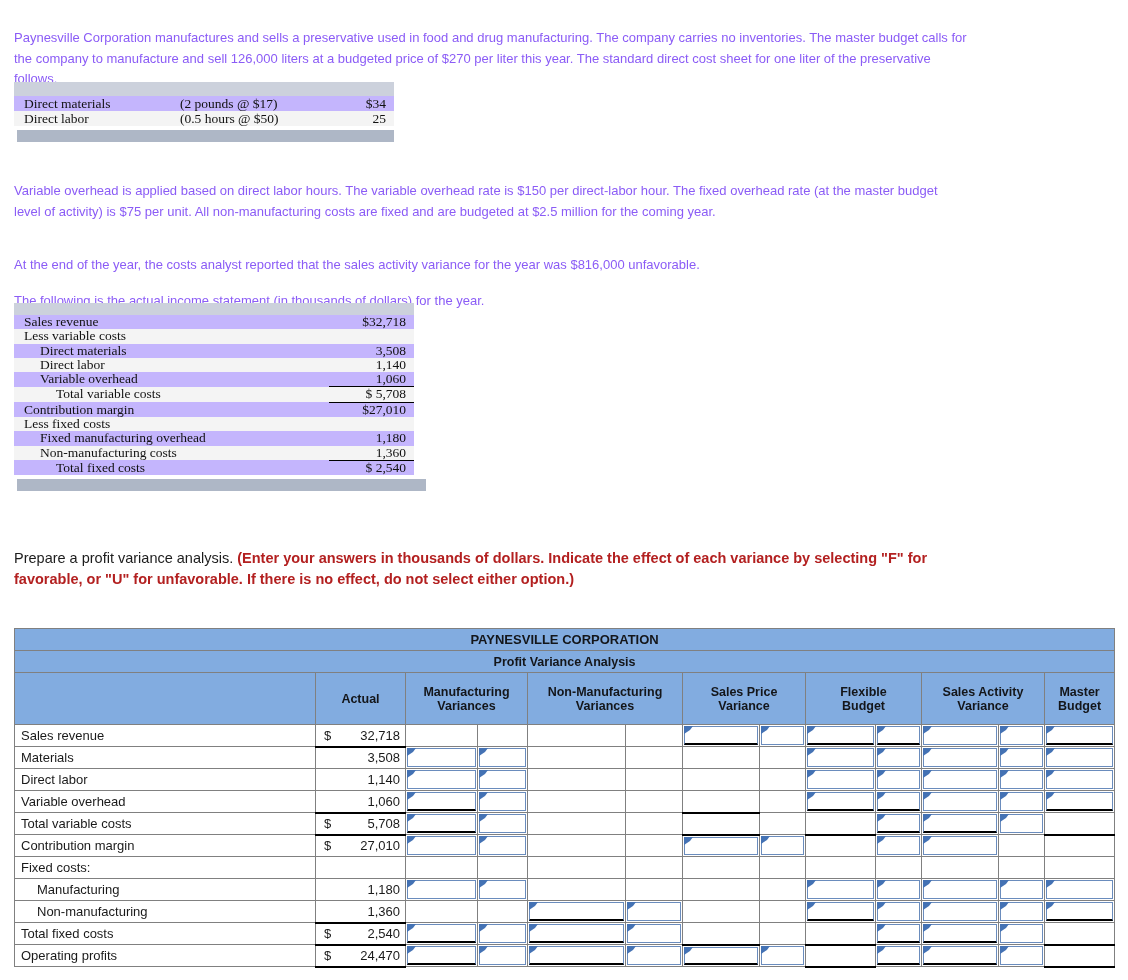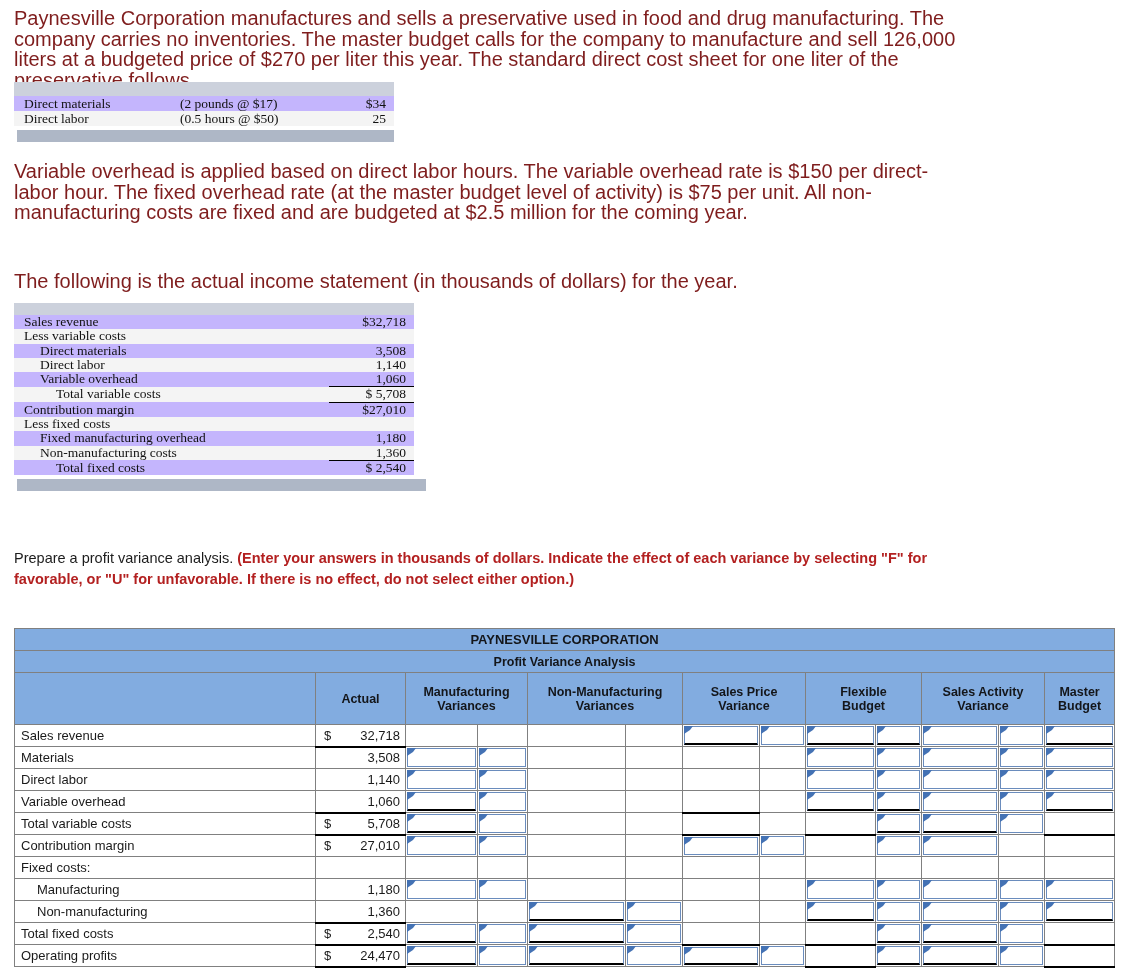--- a/index.html
+++ b/index.html
@@ -8,24 +8,25 @@
     width: 1128px; height: 980px;
     background: #ffffff;
     font-family: "Liberation Sans", sans-serif;
     color: #1a1a1a;
     overflow: hidden;
   }
   .page { position: relative; width: 1128px; height: 980px; }
 
   
   .para {
-    font-size: 20px;
+    font-size: 13px;
     line-height: 20.5px;
-    color: #7f1d1d;
+    color: #8b5cf6;
     width: 960px;
+    margin-top: 20px;
   }
   #p-intro  { position:absolute; left:14px; top:8px;  width: 955px; }
   #p-vo     { position:absolute; left:14px; top:161px; width: 945px; }
   #p-act    { position:absolute; left:14px; top:235px; }
   #p-stmt   { position:absolute; left:14px; top:271px; }
 
   
   .acct {
     position: absolute;
     font-family: "Liberation Serif", serif;
@@ -159,20 +160,21 @@
         <td class="lbl">Direct labor</td>
         <td class="mid">(0.5 hours @ $50)</td>
         <td class="num">25</td>
       </tr>
     </tbody>
       </table>
     <div class="footbar"></div>
   </div>
 
   <div class="para" id="p-vo">Variable overhead is applied based on direct labor hours. The variable overhead rate is $150 per direct-labor hour. The fixed overhead rate (at the master budget level of activity) is $75 per unit. All non-manufacturing costs are fixed and are budgeted at $2.5 million for the coming year.</div>
+  <div class="para" id="p-act">At the end of the year, the costs analyst reported that the sales activity variance for the year was $816,000 unfavorable.</div>
   <div class="para" id="p-stmt">The following is the actual income statement (in thousands of dollars) for the year.</div>
 
   <div class="acct" id="incstmt">
     <div class="capbar"></div>
     <table>
       <tbody>
           <tr class="z0">
             <td class="lbl">Sales revenue</td>
                       <td class="num">$32,718</td>
           </tr>

